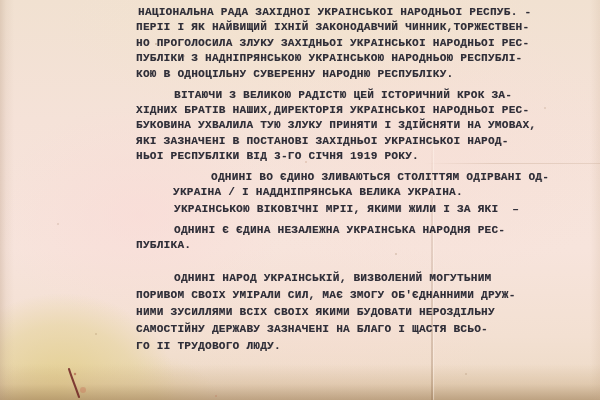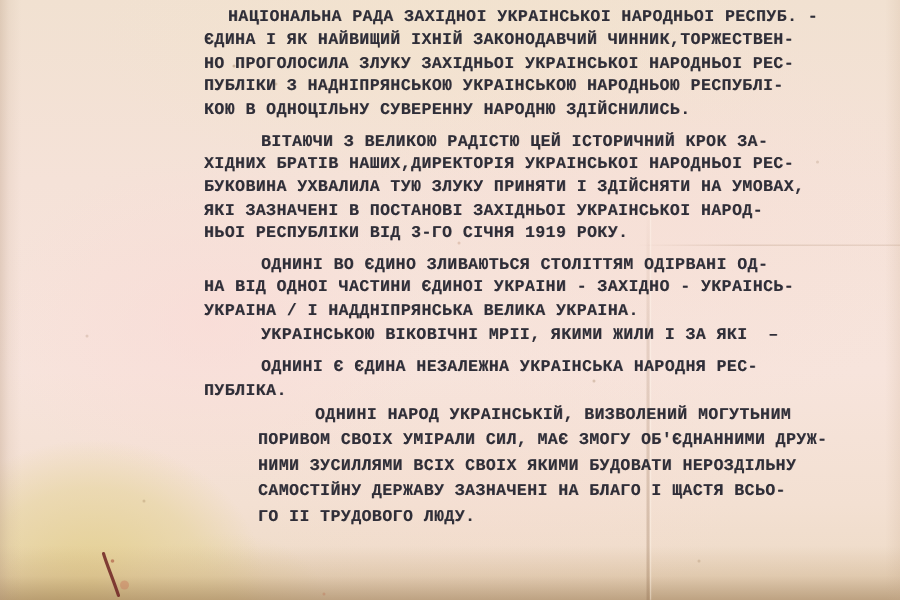--- a/index.html
+++ b/index.html
@@ -24,31 +24,31 @@
       radial-gradient(240px 140px at 330px 330px, rgba(247,220,210,0.35) 0%, rgba(247,220,210,0) 70%),
       
       radial-gradient(320px 130px at 300px 25px, rgba(243,228,204,0.55) 0%, rgba(243,228,204,0) 75%),
       
       linear-gradient(180deg, #f1e1d1 0%, #f5e2d8 30%, #f7e4dc 62%, #f3e0d2 84%, #ecd9c3 100%);
   }
 
   .textblock{position:absolute; left:136px; top:5px; width:430px;}
   .para{margin:0;}
   .gap-md{margin-bottom:5.5px;}
-  .gap-sm{margin-bottom:1px;}
-  .gap-no{margin-bottom:0;}
+  .gap-sm{margin-bottom:1px;margin-left:37px;}
+  .gap-no{margin-bottom:16px;}
   .tline{
     font-family:"Liberation Mono","DejaVu Sans Mono",monospace;
     font-size:11px; font-weight:700; line-height:15.4px;
     letter-spacing:0.3px; color:#2f2e38; white-space:pre;
     text-shadow:0.3px 0.2px 0 rgba(47,46,56,0.45);
   }
-  .para-last .tline{line-height:17px;margin-left:36px;}
+  .para-last .tline{line-height:17px;}
   .ind{padding-left:38px;}
-  .ind-sm{padding-left:2px;margin-left:14px;}
+  .ind-sm{padding-left:2px;}
 
   
   .crease-v{
     position:absolute; left:431px; top:138px; width:2px; height:262px;
     background:linear-gradient(180deg, rgba(150,115,85,0) 0%, rgba(150,115,85,0.16) 30%, rgba(141,106,76,0.32) 100%);
     box-shadow:1px 0 1px rgba(255,248,238,0.5);
   }
   .crease-h{
     position:absolute; left:424px; top:163px; width:176px; height:1px;
     background:linear-gradient(90deg, rgba(160,125,95,0) 0%, rgba(160,125,95,0.22) 40%, rgba(160,125,95,0.18) 100%);
@@ -86,37 +86,36 @@
       <path d="M9,3 C11,10 15,19 19,31" stroke="#6f2323" stroke-width="2.1" fill="none" stroke-linecap="round" opacity="0.85"></path>
       <circle cx="23" cy="24" r="3" fill="rgba(201,122,94,0.45)"></circle>
       <circle cx="15" cy="8" r="1.2" fill="rgba(160,60,45,0.5)"></circle>
     </svg>
   </div>
 
   <div class="textblock">
 
     <div class="para gap-md">
       <div class="tline ind-sm">НАЦІОНАЛЬНА РАДА ЗАХІДНОІ УКРАІНСЬКОІ НАРОДНЬОІ РЕСПУБ. -</div>
-      <div class="tline">ЄДИНА І ЯК НАЙВИЩИЙ ІХНІЙ ЗАКОНОДАВЧИЙ ЧИННИК,ТОРЖЕСТВЕН-</div>
+      <div class="tline">ПЕРІІ І ЯК НАЙВИЩИЙ ІХНІЙ ЗАКОНОДАВЧИЙ ЧИННИК,ТОРЖЕСТВЕН-</div>
       <div class="tline">НО ПРОГОЛОСИЛА ЗЛУКУ ЗАХІДНЬОІ УКРАІНСЬКОІ НАРОДНЬОІ РЕС-</div>
       <div class="tline">ПУБЛІКИ З НАДНІПРЯНСЬКОЮ УКРАІНСЬКОЮ НАРОДНЬОЮ РЕСПУБЛІ-</div>
-      <div class="tline">КОЮ В ОДНОЦІЛЬНУ СУВЕРЕННУ НАРОДНЮ ЗДІЙСНИЛИСЬ.</div>
+      <div class="tline">КОЮ В ОДНОЦІЛЬНУ СУВЕРЕННУ НАРОДНЮ РЕСПУБЛІКУ.</div>
     </div>
 
     <div class="para gap-md">
       <div class="tline ind">ВІТАЮЧИ З ВЕЛИКОЮ РАДІСТЮ ЦЕЙ ІСТОРИЧНИЙ КРОК ЗА-</div>
       <div class="tline">ХІДНИХ БРАТІВ НАШИХ,ДИРЕКТОРІЯ УКРАІНСЬКОІ НАРОДНЬОІ РЕС-</div>
       <div class="tline">БУКОВИНА УХВАЛИЛА ТУЮ ЗЛУКУ ПРИНЯТИ І ЗДІЙСНЯТИ НА УМОВАХ,</div>
       <div class="tline">ЯКІ ЗАЗНАЧЕНІ В ПОСТАНОВІ ЗАХІДНЬОІ УКРАІНСЬКОІ НАРОД-</div>
       <div class="tline">НЬОІ РЕСПУБЛІКИ ВІД 3-ГО СІЧНЯ 1919 РОКУ.</div>
     </div>
 
     <div class="para gap-sm">
       <div class="tline ind">ОДНИНІ ВО ЄДИНО ЗЛИВАЮТЬСЯ СТОЛІТТЯМ ОДІРВАНІ ОД-</div>
-      <div class="tline">НА ВІД ОДНОІ ЧАСТИНИ ЄДИНОІ УКРАІНИ - ЗАХІДНО - УКРАІНСЬ-</div>
       <div class="tline">УКРАІНА / І НАДДНІПРЯНСЬКА ВЕЛИКА УКРАІНА.</div>
     </div>
 
     <div class="para gap-md">
       <div class="tline ind">УКРАІНСЬКОЮ ВІКОВІЧНІ МРІІ, ЯКИМИ ЖИЛИ І ЗА ЯКІ  –</div>
     </div>
 
     <div class="para gap-no">
       <div class="tline ind">ОДНИНІ Є ЄДИНА НЕЗАЛЕЖНА УКРАІНСЬКА НАРОДНЯ РЕС-</div>
       <div class="tline">ПУБЛІКА.</div>

